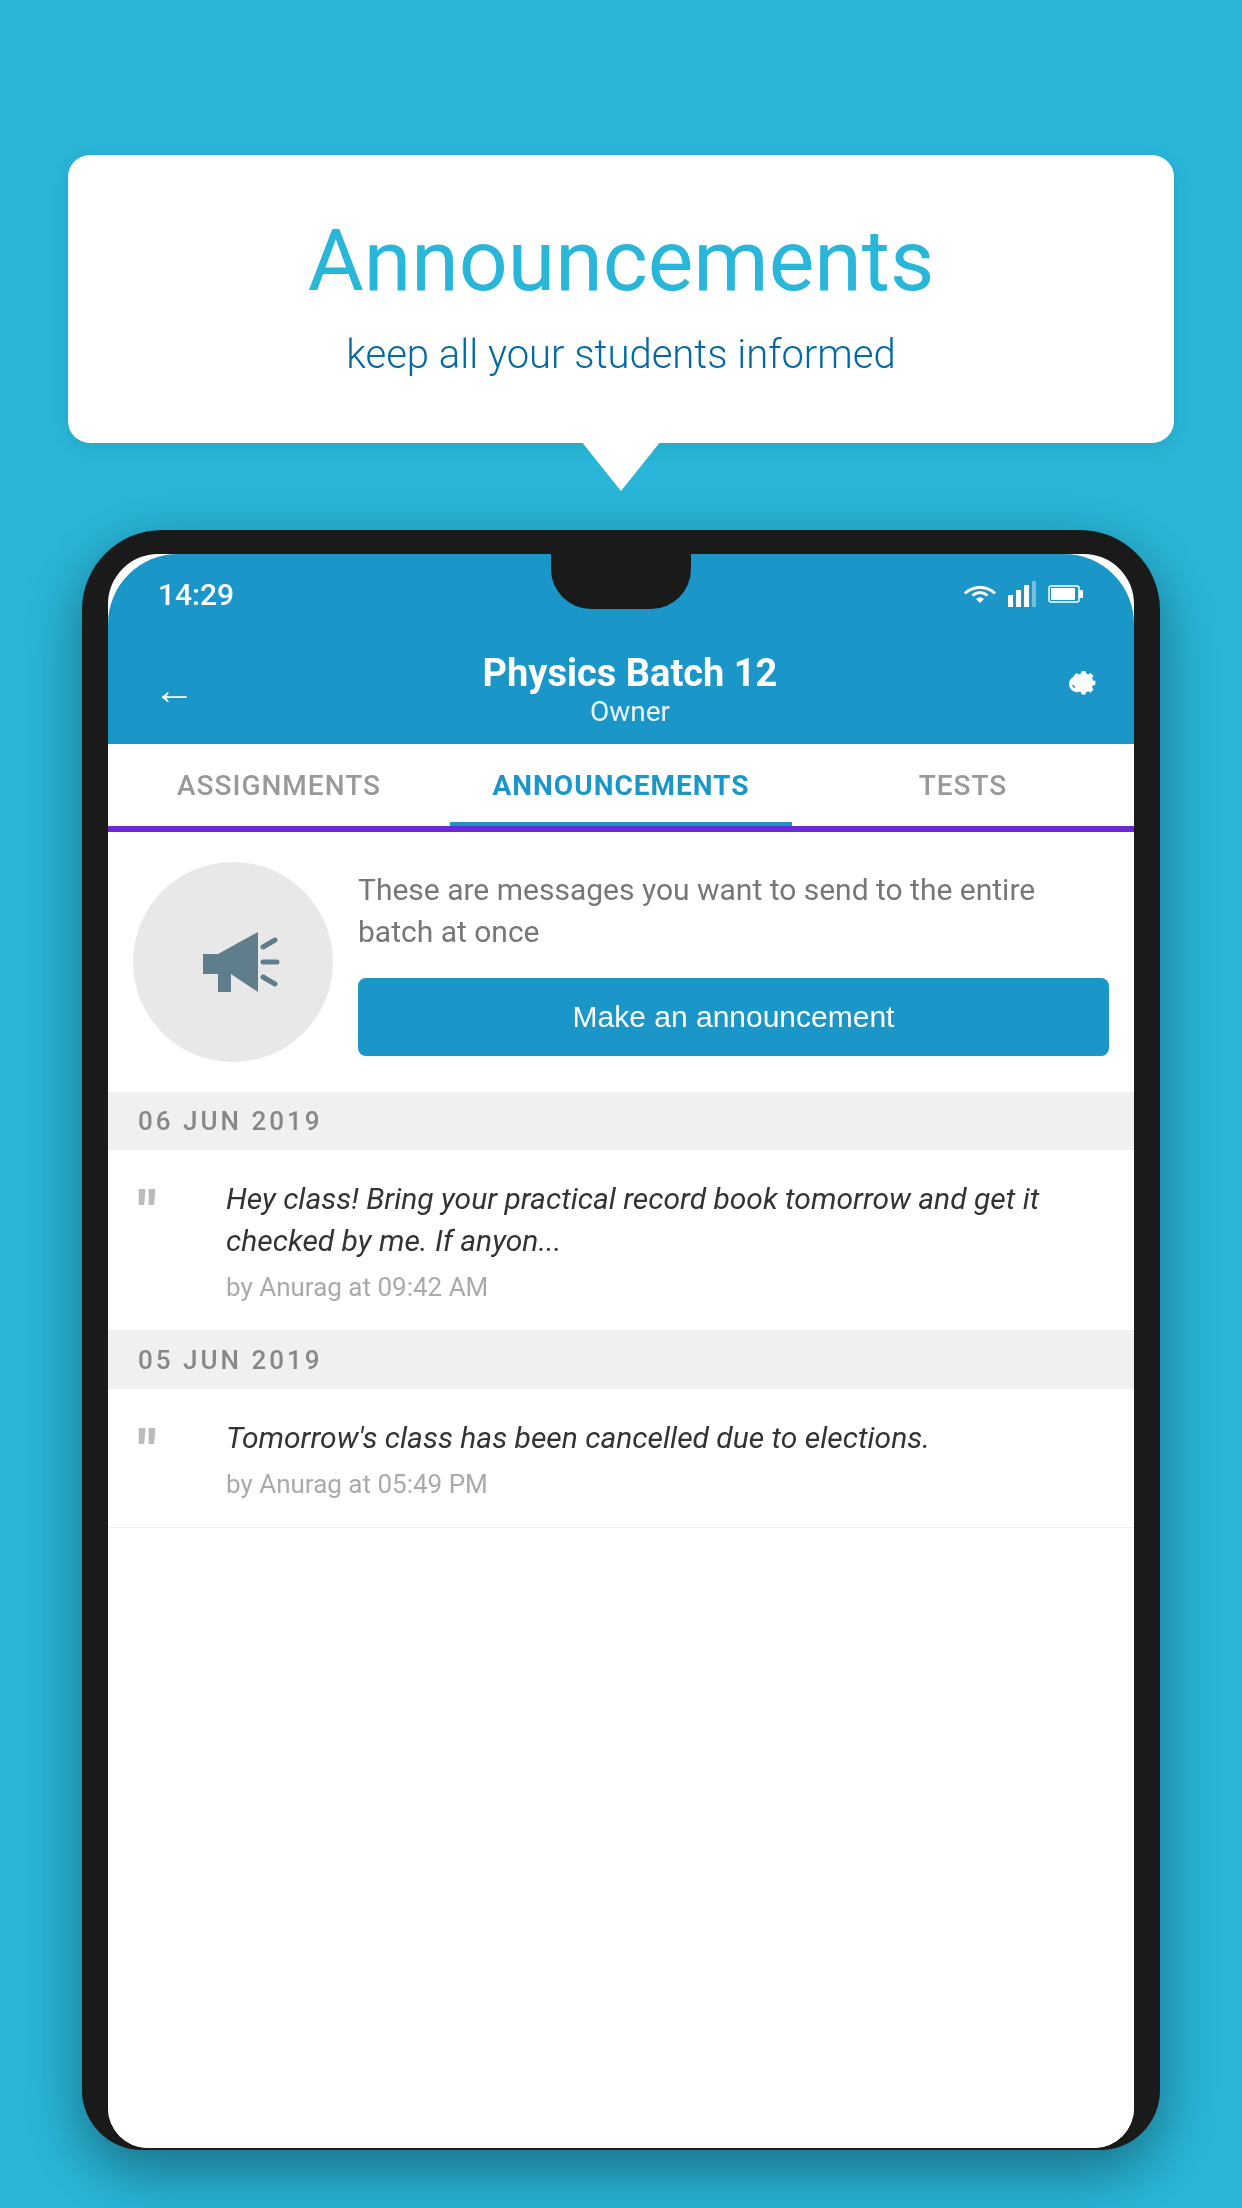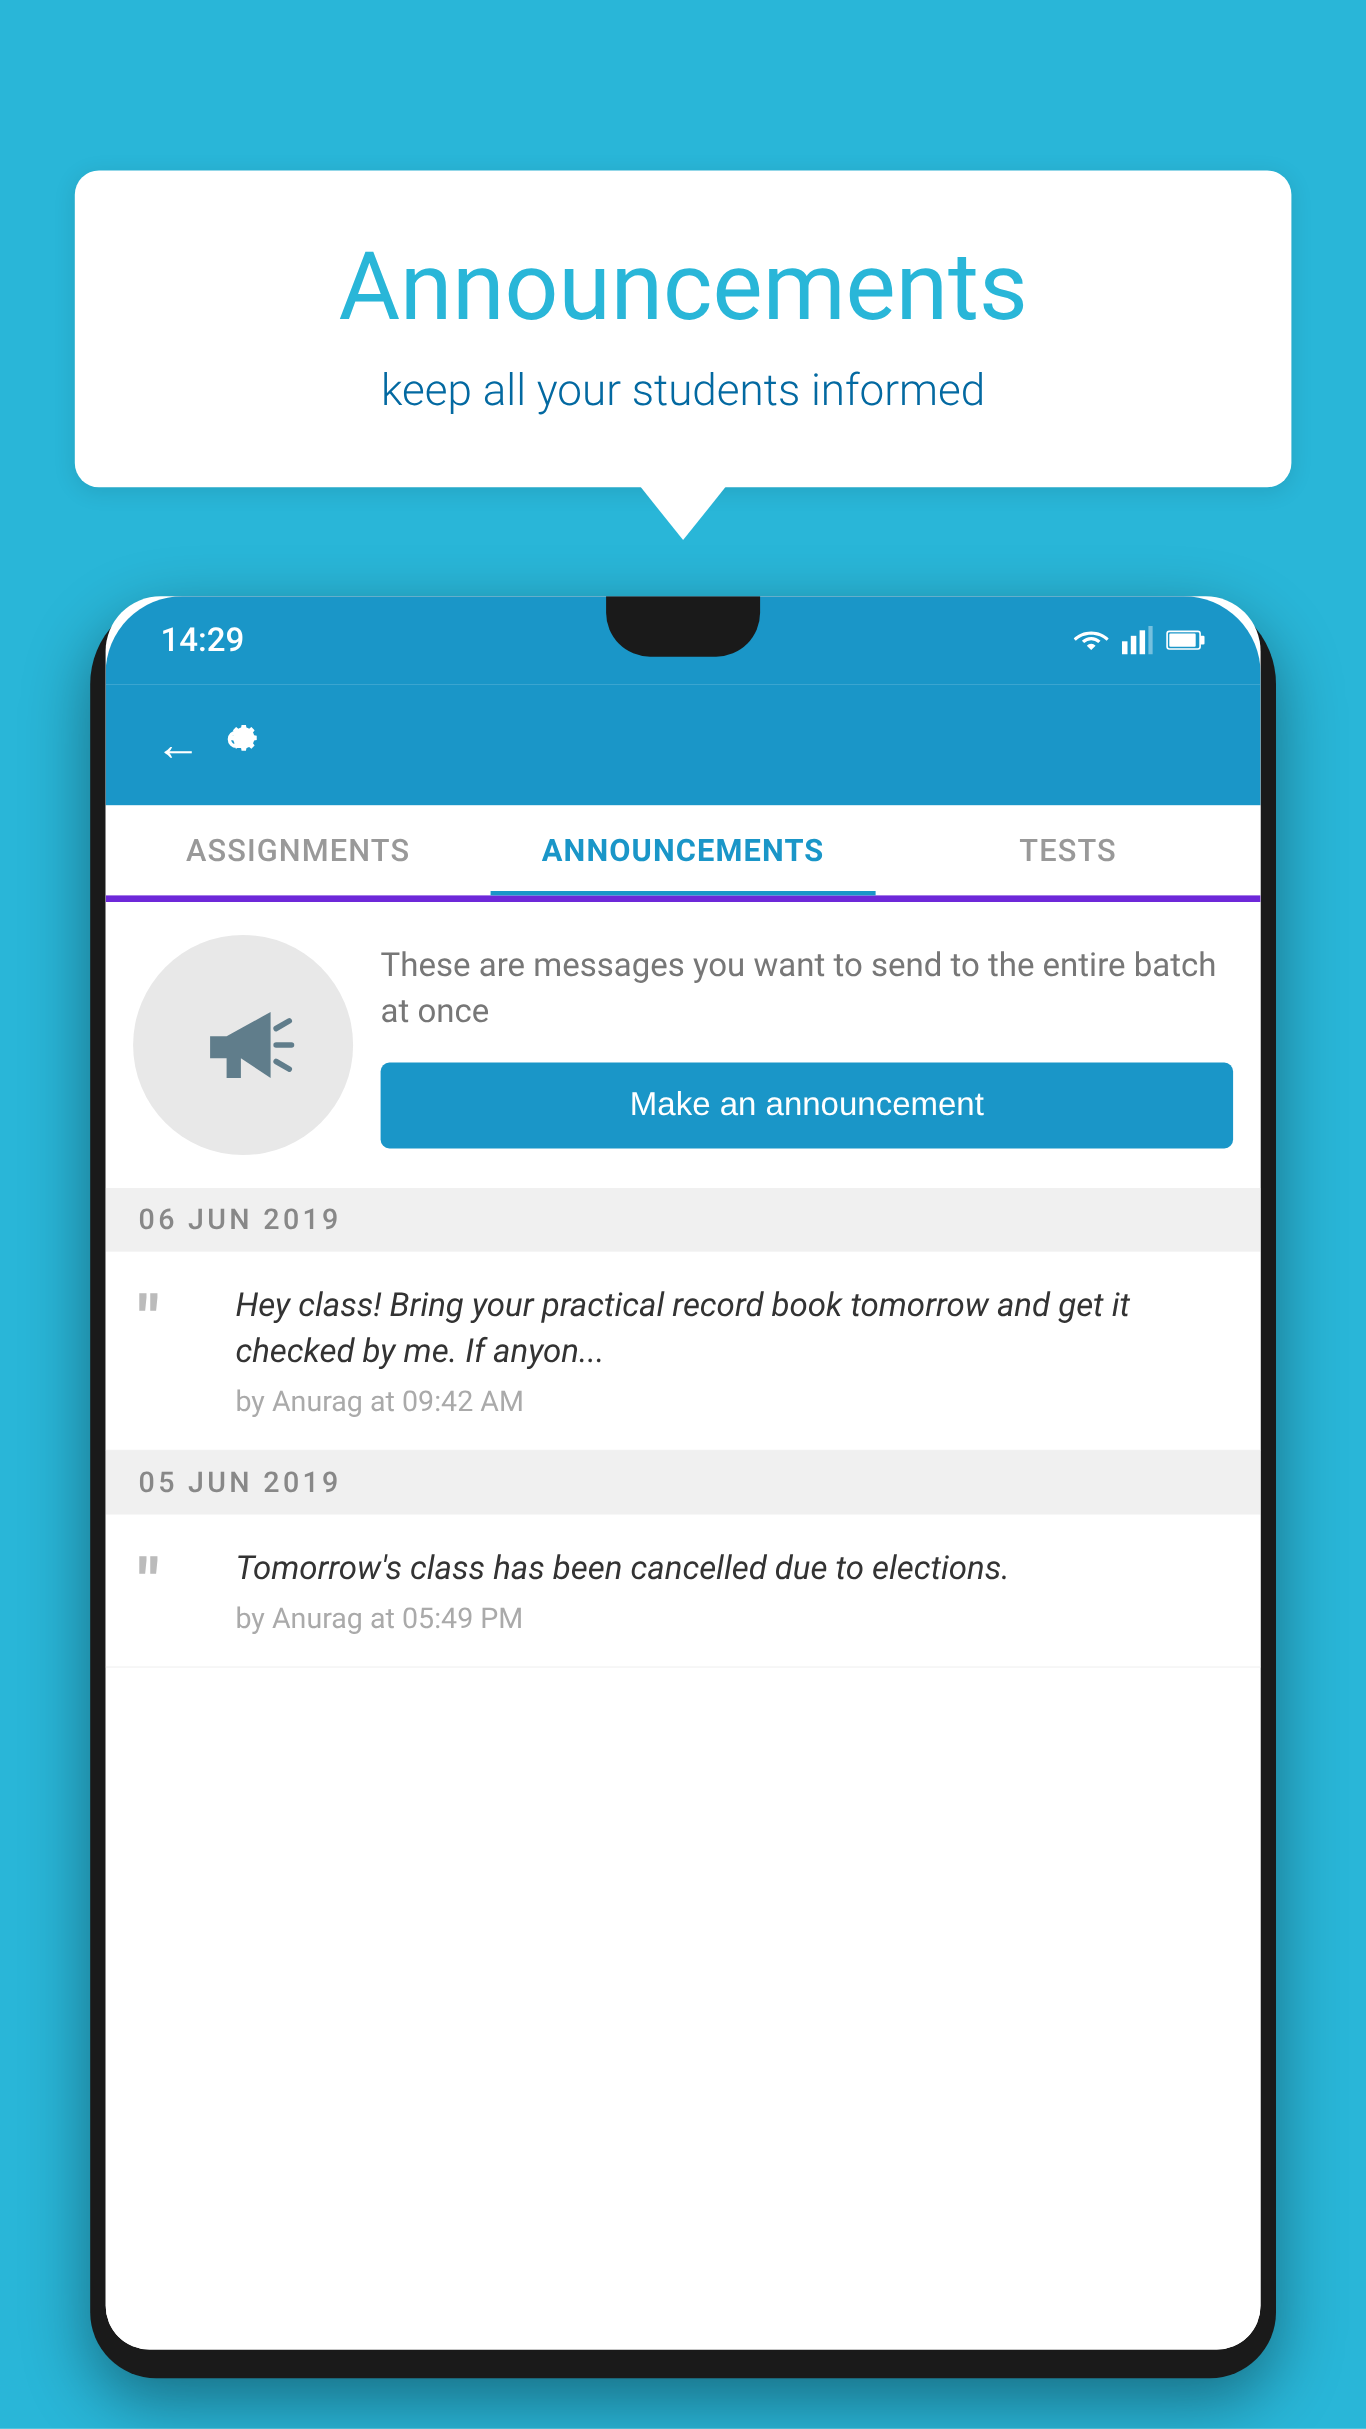--- a/index.html
+++ b/index.html
@@ -64,21 +64,21 @@
       right: 82px;
       bottom: 0px;
     }
 
     .phone {
       background: #1a1a1a;
       border-radius: 80px 80px 60px 60px;
       width: 100%;
       height: 1620px;
       position: relative;
-      padding: 0;
+      padding: 12px;
       box-shadow: 0 20px 60px rgba(0,0,0,0.4);
     }
 
     
     .phone-status-bar {
       background: #1a96c8;
       border-radius: 70px 70px 0 0;
       height: 80px;
       display: flex;
       align-items: center;
@@ -347,20 +347,24 @@
           <svg width="36" height="22" viewBox="0 0 36 22" fill="white">
             <rect x="1" y="3" width="30" height="16" rx="2" stroke="white" stroke-width="1.5" fill="none"></rect>
             <rect x="31" y="7" width="4" height="8" rx="1" fill="white"></rect>
             <rect x="3" y="5" width="24" height="12" rx="1" fill="white"></rect>
           </svg>
         </div>
       </div>
 
       <div class="app-toolbar">
         <span class="back-btn">←</span>
+        <div class="toolbar-title-area">
+          <div class="toolbar-title">Physics Batch 12</div>
+          <div class="toolbar-subtitle">Owner</div>
+        </div>
         <span class="settings-btn">
           <svg width="44" height="44" viewBox="0 0 44 44" fill="white">
             <path d="M22 14a8 8 0 1 0 0 16 8 8 0 0 0 0-16zm0 13a5 5 0 1 1 0-10 5 5 0 0 1 0 10zm18.4-8.2l-2.4-.4a14.2 14.2 0 0 0-1-2.5l1.5-2-.1-.1-2.8-2.8-.1-.1-2 1.5a14.2 14.2 0 0 0-2.5-1l-.4-2.4h-4l-.4 2.4a14.2 14.2 0 0 0-2.5 1l-2-1.5-.1.1-2.8 2.8-.1.1 1.5 2a14.2 14.2 0 0 0-1 2.5l-2.4.4v4l2.4.4a14.2 14.2 0 0 0 1 2.5l-1.5 2 .1.1 2.8 2.8.1.1 2-1.5a14.2 14.2 0 0 0 2.5 1l.4 2.4h4l.4-2.4a14.2 14.2 0 0 0 2.5-1l2 1.5.1-.1 2.8-2.8.1-.1-1.5-2a14.2 14.2 0 0 0 1-2.5l2.4-.4v-4z"></path>
           </svg>
         </span>
       </div>
 
       <div class="tabs-bar">
         <div class="tab">
           <span>ASSIGNMENTS</span>

